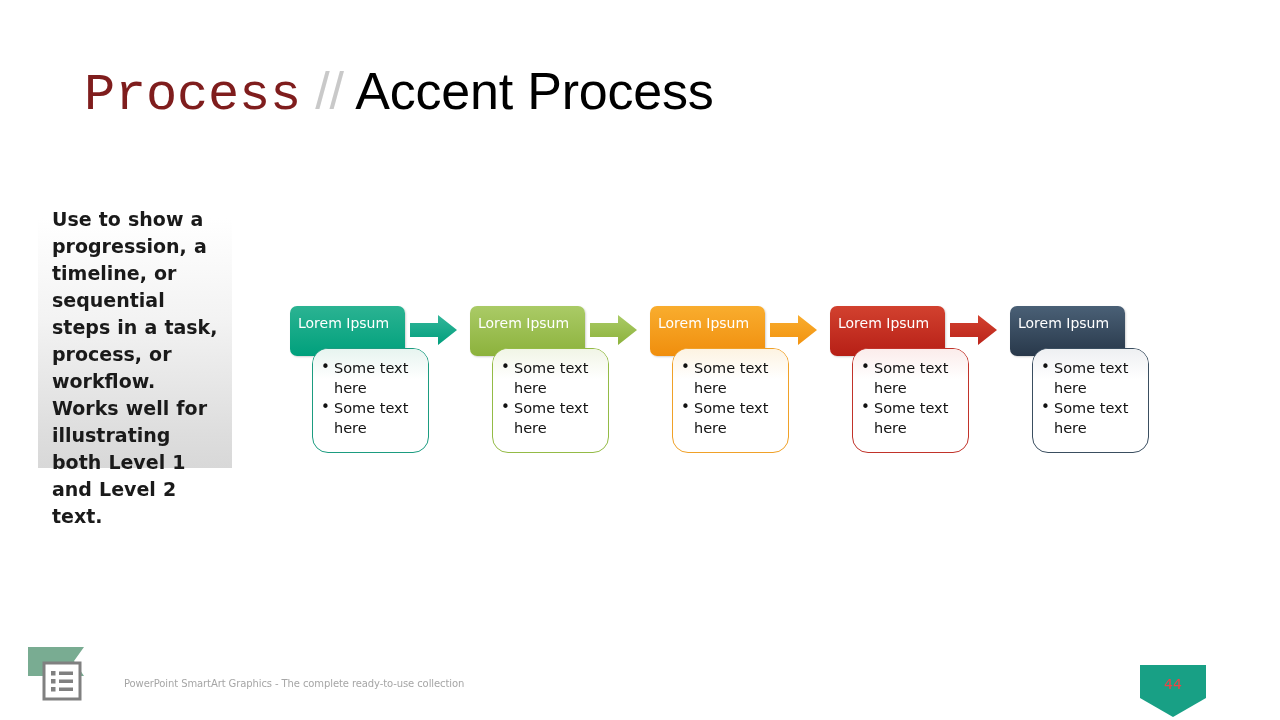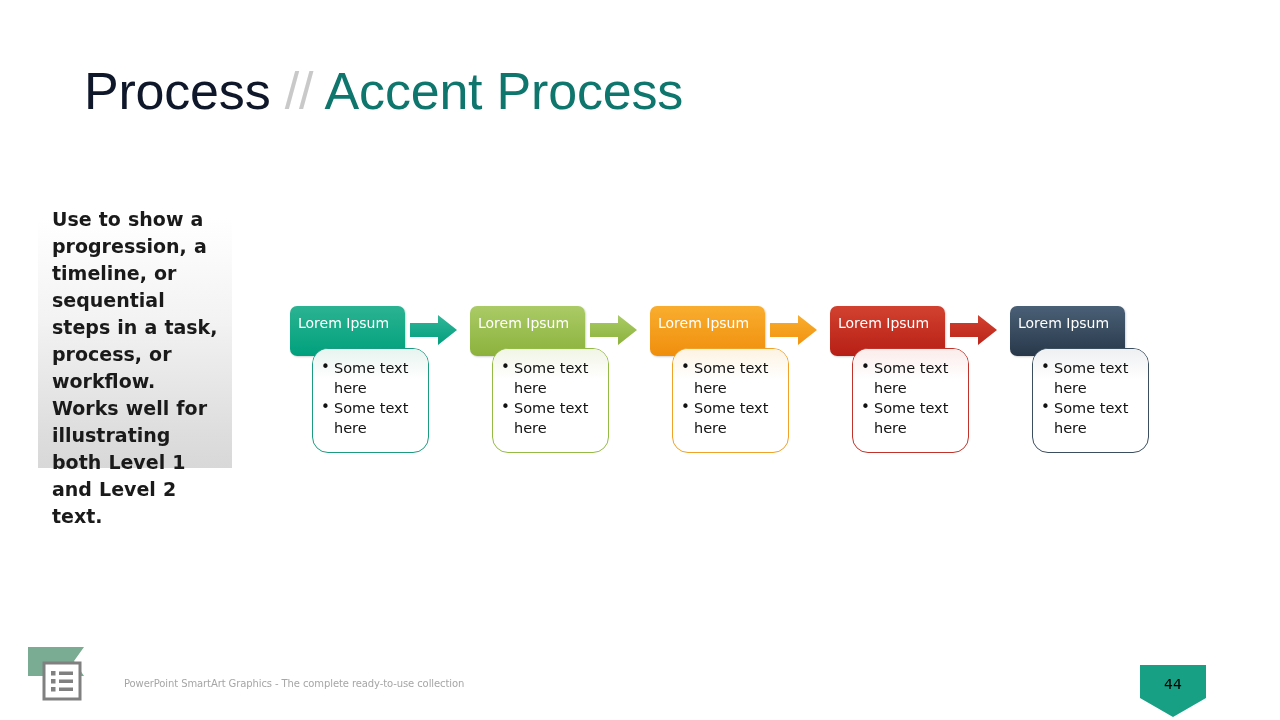--- a/index.html
+++ b/index.html
@@ -20,23 +20,23 @@
   #slide-title {
     position: absolute;
     left: 84px;
     top: 62px;
     font-size: 52px;
     font-weight: 400;
     line-height: 1.15;
     white-space: nowrap;
     letter-spacing: -0.2px;
   }
-  #slide-title .tprefix { color: #0f172a; }
+  #slide-title .tprefix { color: #7f1d1d; font-family: Liberation Mono, monospace; }
   #slide-title .tsep    { color: #c9c9c9; }
-  #slide-title .tmain   { color: #0f766e; }
+  #slide-title .tmain   { color: #000000; }
 
   
   #description-panel {
     position: absolute;
     left: 38px;
     top: 196px;
     width: 194px;
     height: 272px;
     background: linear-gradient(to bottom, #ffffff 0%, #ffffff 8%, #f3f3f3 45%, #dddddd 88%, #d8d8d8 100%);
     padding: 10px 10px 10px 14px;
@@ -155,21 +155,21 @@
     width: 66px;
     height: 52px;
   }
   #page-badge-number {
     position: absolute;
     left: 0;
     top: 11px;
     width: 66px;
     text-align: center;
     font-size: 14px;
-    color: #000000;
+    color: #ef4444;
     font-family: "DejaVu Sans", "Liberation Sans", sans-serif;
   }
 </style>
 </head>
 <body>
 
 <div id="slide-title">
   <span class="tprefix">Process</span>
   <span class="tsep">//</span>
   <span class="tmain">Accent Process</span>

